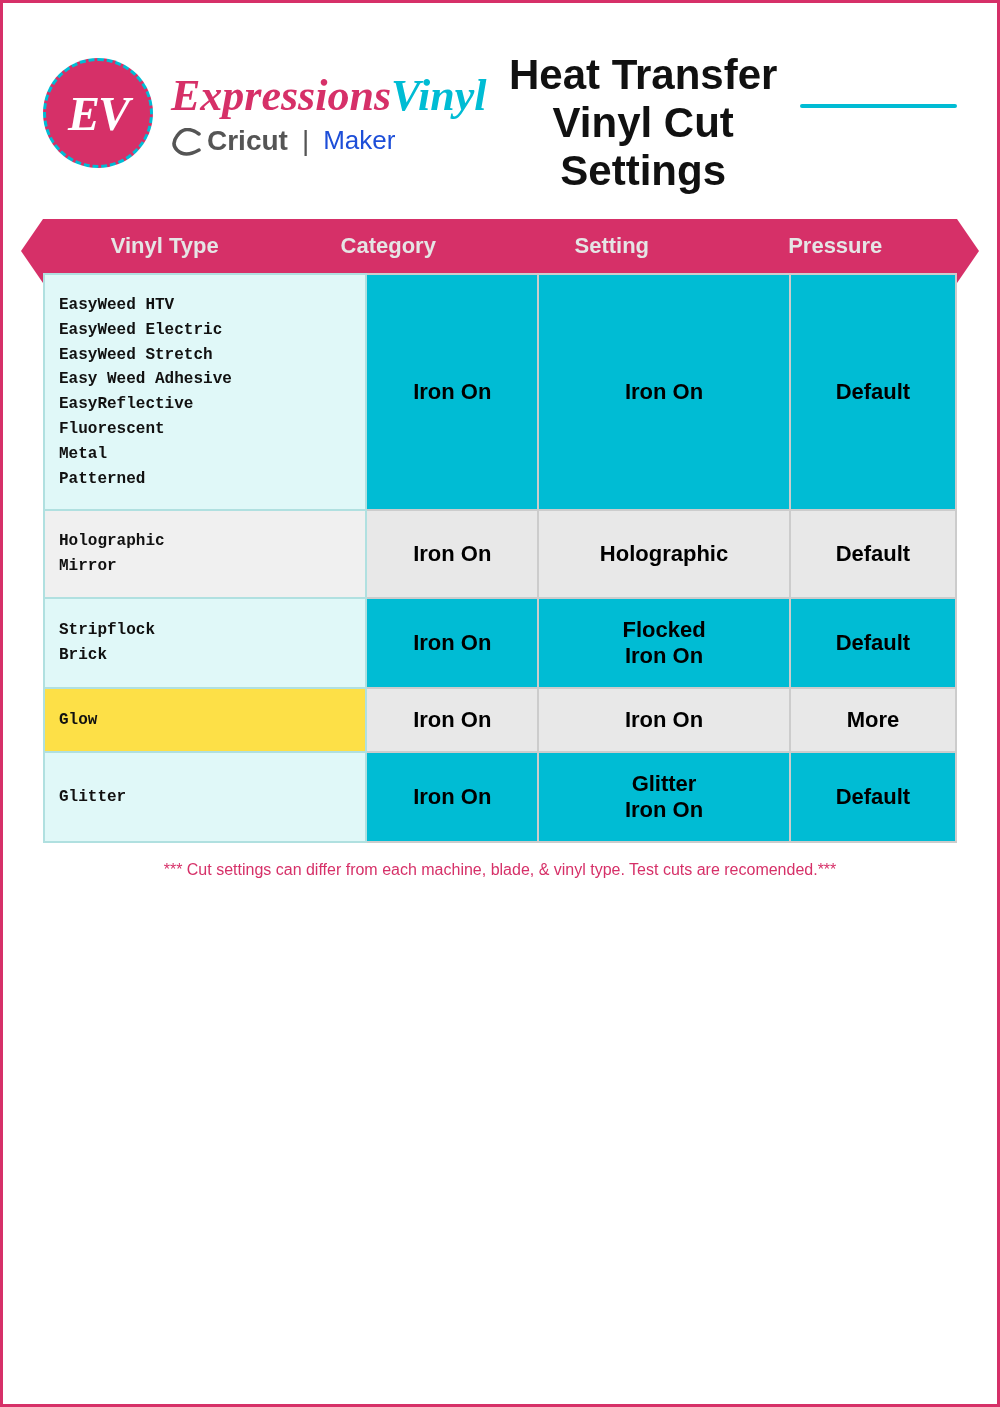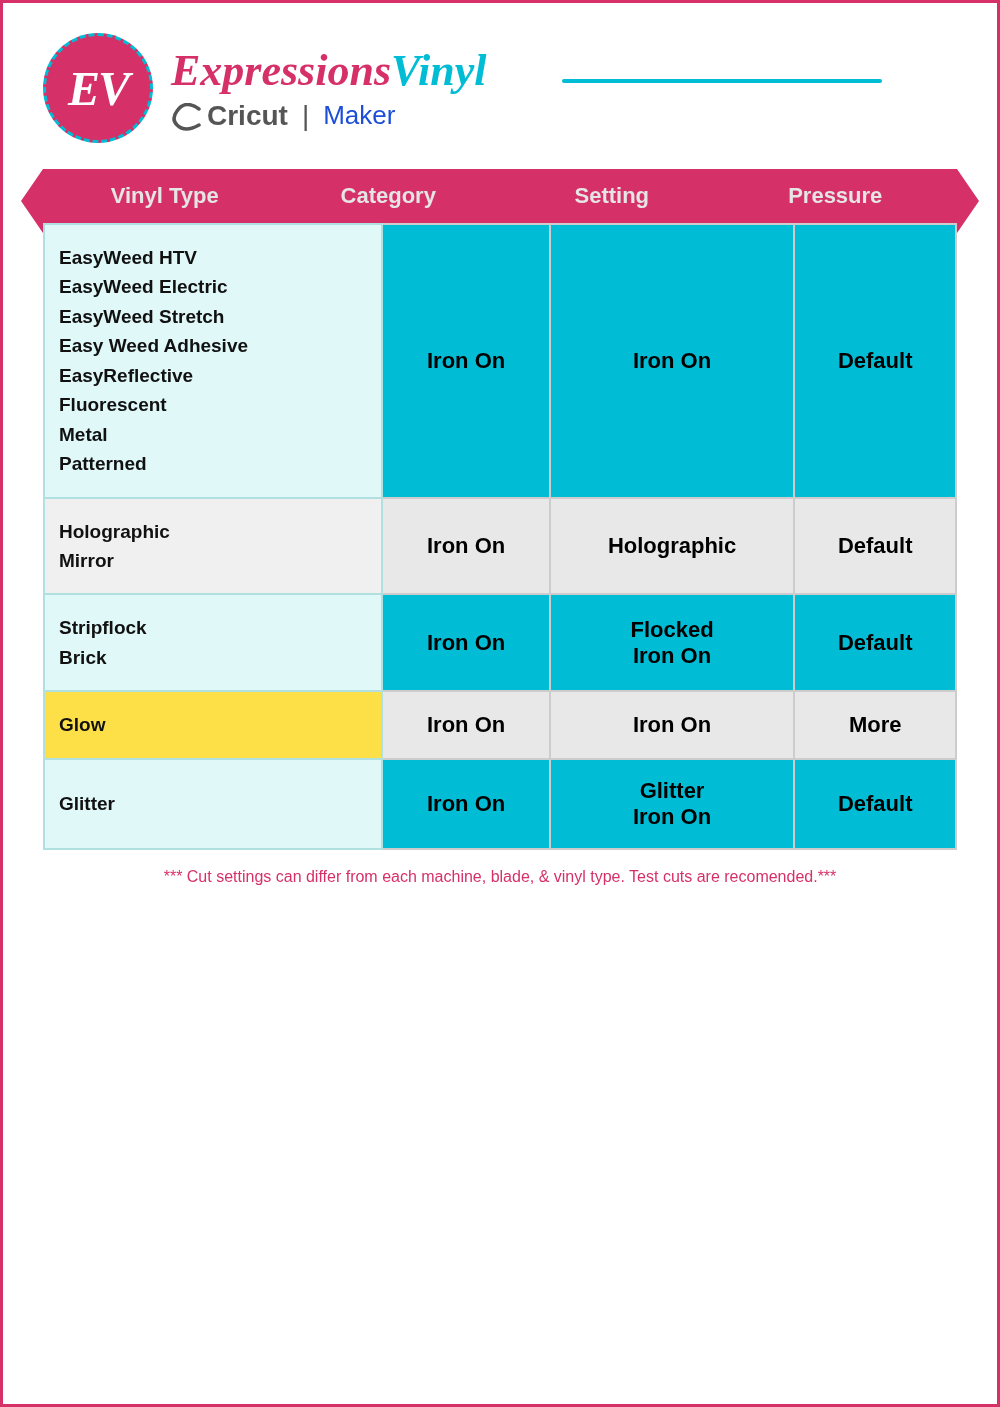--- a/index.html
+++ b/index.html
@@ -150,24 +150,25 @@
       vertical-align: middle;
       font-size: 20px;
       font-weight: bold;
     }
     .vinyl-list {
       list-style: none;
       padding: 0;
       margin: 0;
     }
     .vinyl-list li {
-      font-size: 19px;
+      font-size: 16px;
       font-weight: bold;
       line-height: 1.55;
       color: #111;
+      font-family: Liberation Mono, monospace;
     }
     .cell-center {
       text-align: center;
     }
     .footnote {
       text-align: center;
       color: #d63068;
       font-size: 16px;
       margin-top: 18px;
       font-style: normal;
@@ -197,20 +198,21 @@
           <span style="font-size:28px;font-weight:bold;color:#555;">
             <svg width="34" height="28" viewBox="0 0 34 28" style="vertical-align:middle;margin-right:2px;">
               <path d="M28 6 Q14 -4 6 8 Q0 16 6 22 Q14 30 28 22" stroke="#555" stroke-width="3.5" fill="none" stroke-linecap="round"></path>
             </svg><span style="font-size:28px;font-weight:bold;color:#555;font-family:Arial,sans-serif;">Cricut</span>
           </span>
           <span class="pipe-divider">|</span>
           <span class="maker-text">Maker</span>
         </div>
       </div>
     </div>
+    <div class="page-title">Heat Transfer Vinyl Cut Settings</div>
     <div class="title-underline"></div>
   </div>
 
   <div class="table-section">
 
     <div style="position:relative;margin-bottom:0;">
       <div class="table-banner">
         <div class="banner-arrow-left"></div>
         <div class="banner-col">Vinyl Type</div>
         <div class="banner-col">Category</div>

